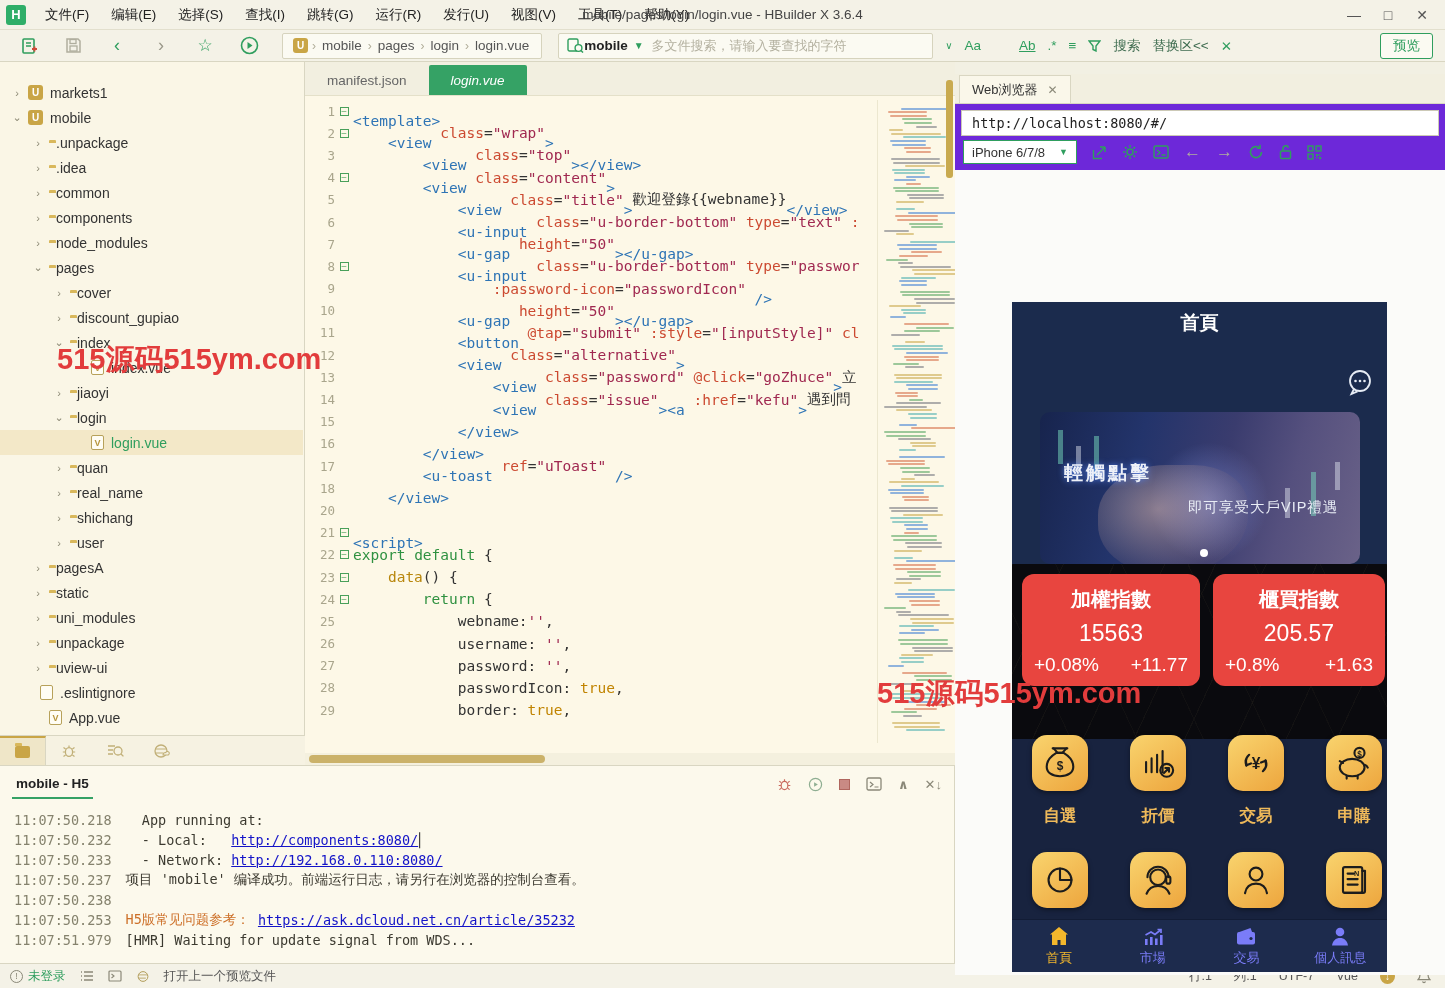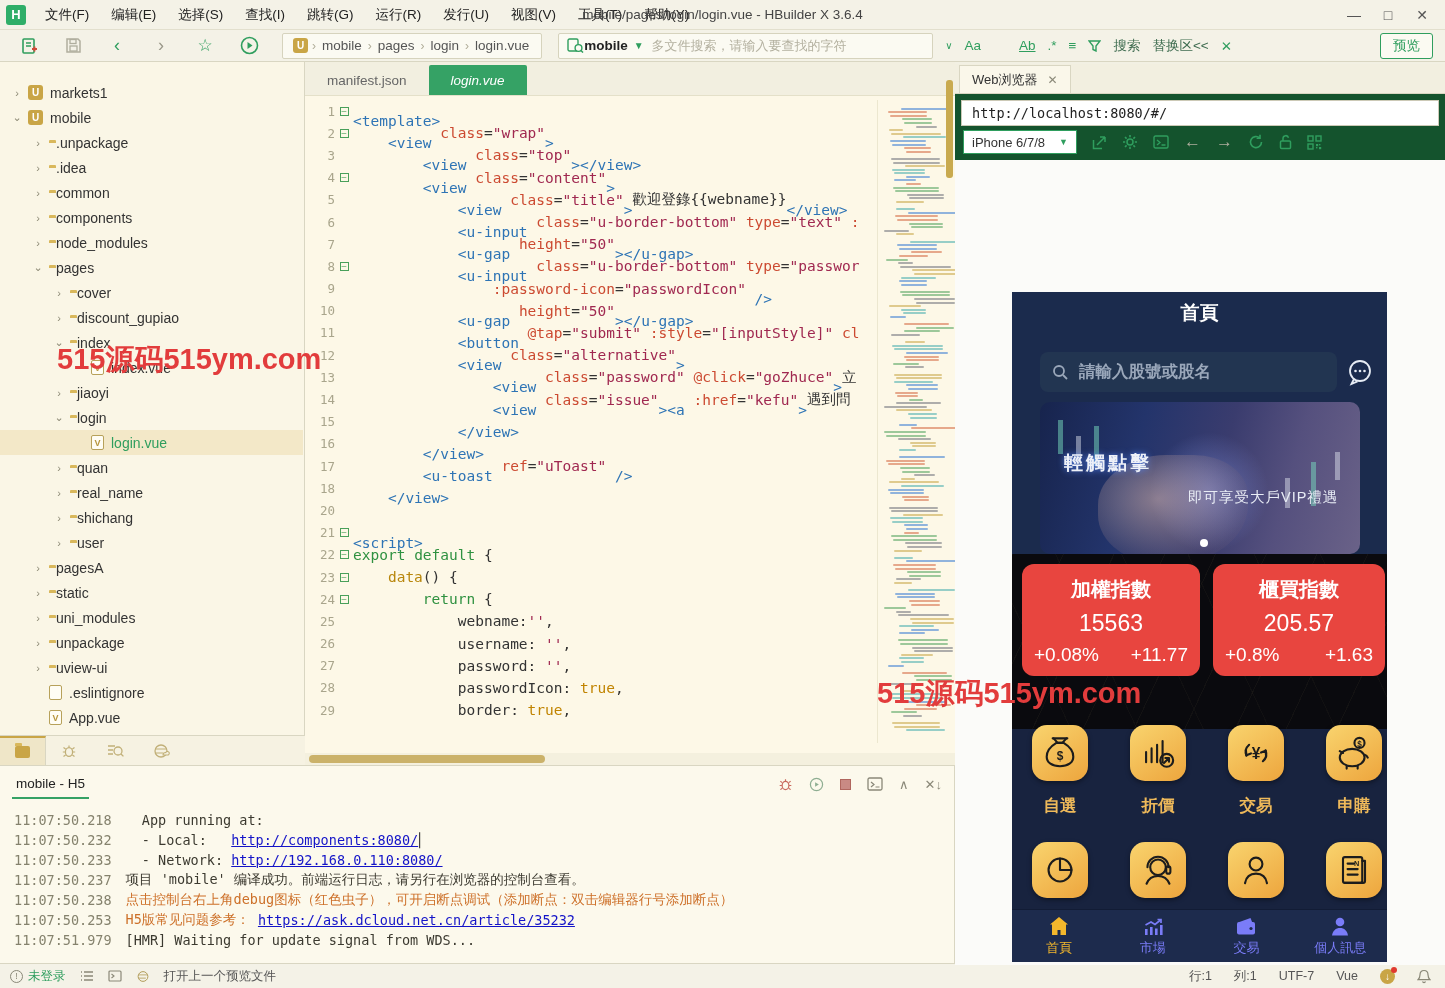--- a/index.html
+++ b/index.html
@@ -65,21 +65,21 @@
   .c-t{color:#2e74b5;margin-top:20px;} .c-a{color:#cc4a31;} .c-s{color:#a02850;} .c-d{color:#333;}
   .c-k{color:#2f9140;} .c-f{color:#b8860b;} .c-b{color:#c18401;}
   #minimap{position:absolute;right:0;top:38px;width:78px;bottom:22px;border-left:1px solid #ece7cf;padding:4px 10px 0 6px;overflow:hidden;}
   .mm-row{height:2px;margin-bottom:1.6px;border-radius:1px;}
   #mm-thumb{position:absolute;right:2px;top:18px;width:7px;height:98px;background:#c9aa4f;border-radius:3px;}
   #hscroll{position:absolute;left:0;bottom:0;width:650px;height:12px;background:#f4f0de;}
   #hscroll .thumb{position:absolute;left:4px;top:2px;width:236px;height:8px;background:#cbb26a;border-radius:4px;}
 
   
   #console{position:absolute;left:0;top:765px;width:955px;height:198px;background:#fcf9ec;border-top:1px solid #d9d6c2;border-right:1px solid #d9d6c2;}
-  #console-head{height:36px;display:flex;align-items:center;padding:8px 12px;}
+  #console-head{height:36px;display:flex;align-items:center;padding:8px 12px;font-weight:bold;}
   #console-tab{font-size:13.5px;color:#222;padding:6px 4px;border-bottom:2px solid #35a265;}
   #console-icons{margin-left:auto;display:flex;align-items:center;gap:16px;font-size:13px;color:#8a8878;}
   #console-icons .red{color:#c96a5e;}
   .stop-sq{width:11px;height:11px;background:#c98a84;border:1px solid #b0665e;display:inline-block;}
   #console-body{padding:8px 0 0 14px;}
   .con-line{font-family:"DejaVu Sans Mono",monospace;font-size:13.5px;height:20px;display:flex;align-items:center;white-space:pre;}
   .con-time{color:#85826d;margin-right:14px;}
   .con-txt{color:#3c3a30;}
   .con-orange{color:#cd7029;}
   .con-link{color:#1414c8;text-decoration:underline;}
@@ -89,21 +89,21 @@
   #statusbar{position:absolute;left:0;top:963px;width:1445px;height:25px;background:#f4f2e7;border-top:1px solid #d9d6c2;display:flex;align-items:center;font-size:12.5px;color:#555;}
   #status-left{display:flex;align-items:center;gap:14px;margin-left:10px;}
   .st-circle{width:13px;height:13px;border:1px solid #8a8878;border-radius:50%;display:inline-flex;align-items:center;justify-content:center;font-size:9px;color:#8a8878;}
   #login-state{color:#2f9e5e;}
   .st-ic{color:#8a8878;font-size:12px;}
   #status-right{margin-left:auto;display:flex;align-items:center;gap:22px;margin-right:14px;}
   #dl-ic{position:relative;width:15px;height:15px;background:#c9a546;border-radius:50%;color:#fff;font-size:10px;display:flex;align-items:center;justify-content:center;}
   #dl-ic:after{content:"";position:absolute;right:-2px;top:-2px;width:6px;height:6px;background:#e0392f;border-radius:50%;}
 
   
-  #rpanel{position:absolute;left:955px;top:64px;width:490px;height:901px;background:#14532d;}
+  #rpanel{position:absolute;left:955px;top:74px;width:490px;height:901px;background:#6d28d9;}
   #rp-tabs{height:30px;background:#f2efe0;display:flex;align-items:flex-end;border-bottom:1px solid #d9d6c2;}
   #rp-tab{height:28px;background:#faf7ea;border:1px solid #d9d6c2;border-bottom:none;display:flex;align-items:center;padding:0 12px;font-size:13px;color:#333;gap:10px;margin-left:4px;}
   #rp-tab .x{color:#8a8878;font-size:12px;}
   #urlbar{margin:6px 6px 0 6px;height:26px;background:#fff;border:1px solid #ccc9b6;display:flex;align-items:center;padding:0 10px;font-size:13.5px;color:#222;}
   #devrow{height:32px;display:flex;align-items:center;padding:0 8px;gap:15px;}
   #device-sel{border:1px solid #2f9e5e;height:24px;display:flex;align-items:center;padding:0 8px;font-size:13px;color:#333;gap:14px;background:#fff;}
   #device-sel .caret{color:#2f9e5e;font-size:9px;}
   .dev-ic{font-size:14px;color:#2f9e5e;display:flex;align-items:center;}
   .dev-ic.gray{color:#b0ae9e;}
   #preview-area{position:absolute;left:0;top:96px;right:0;bottom:0;background:#fbfbf9;}
@@ -357,21 +357,21 @@
         <div class="tr-row" style="padding-left: 31px;">
           <span class="tr-arrow">›</span>
           <span class="tr-ico"><span class="fold-ic"></span></span>
           <span class="tr-label">unpackage</span>
         </div>
         <div class="tr-row" style="padding-left: 31px;">
           <span class="tr-arrow">›</span>
           <span class="tr-ico"><span class="fold-ic"></span></span>
           <span class="tr-label">uview-ui</span>
         </div>
-        <div class="tr-row" style="padding-left: 31px;">
+        <div class="tr-row" style="padding-left: 22px;">
           <span class="tr-arrow"></span>
           <span class="tr-ico">
             <span class="file-ic plain"></span>
           </span>
           <span class="tr-label">.eslintignore</span>
         </div>
         <div class="tr-row" style="padding-left: 31px;">
           <span class="tr-arrow"></span>
           <span class="tr-ico">
             <span class="file-ic">V</span>
@@ -649,21 +649,21 @@
         </span>
         <span>∧</span>
         <span>✕↓</span>
       </div>
     </div>
     <div id="console-body">
         <div class="con-line"><span class="con-time">11:07:50.218</span><span class="con-txt">  App running at:</span></div>
         <div class="con-line"><span class="con-time">11:07:50.232</span><span class="con-txt">  - Local:   </span><span class="con-link">http://components:8080/</span><span class="con-cursor">▏</span></div>
         <div class="con-line"><span class="con-time">11:07:50.233</span><span class="con-txt">  - Network: </span><span class="con-link">http://192.168.0.110:8080/</span></div>
         <div class="con-line"><span class="con-time">11:07:50.237</span><span class="con-txt">项目 'mobile' 编译成功。前端运行日志，请另行在浏览器的控制台查看。</span></div>
-        <div class="con-line"><span class="con-time">11:07:50.238</span><span class="con-orange">点击控制台右上角debug图标（红色虫子），可开启断点调试（添加断点：双击编辑器行号添加断点）</span></div>
+        <div class="con-line"><span class="con-time">11:07:50.238</span></div>
         <div class="con-line"><span class="con-time">11:07:50.253</span><span class="con-orange">H5版常见问题参考： </span><span class="con-link">https://ask.dcloud.net.cn/article/35232</span></div>
         <div class="con-line"><span class="con-time">11:07:51.979</span><span class="con-txt">[HMR] Waiting for update signal from WDS...</span></div>
       </div>
   </div>
 
   <div id="statusbar">
     <div id="status-left">
       <span style="display:flex;align-items:center;gap:5px;">
         <span class="st-circle">!</span>
         <span id="login-state">未登录</span>
@@ -763,27 +763,20 @@
               <rect x="9" y="12" width="1.4" height="1.4"></rect>
             </g>
           </svg>
       </span>
     </div>
 
     <div id="preview-area">
       <div id="phone">
         <div id="ph-header">首頁</div>
 
-        <div id="ph-search">
-          <svg width="17" height="17" viewBox="0 0 17 17">
-              <circle cx="7" cy="7" r="5" fill="none" stroke="#9aa7ba" stroke-width="1.8"></circle>
-              <path d="M11 11l4 4" stroke="#9aa7ba" stroke-width="1.8"></path>
-            </svg>
-          <span class="ph-placeholder">請輸入股號或股名</span>
-        </div>
         <div id="ph-chat">
           <svg width="30" height="30" viewBox="0 0 30 30">
               <circle cx="15" cy="14" r="10" fill="none" stroke="#e7ecf4" stroke-width="1.8"></circle>
               <path d="M9 22l-2.5 5 6-2.6" fill="none" stroke="#e7ecf4" stroke-width="1.8"></path>
               <g fill="#e7ecf4">
                 <circle cx="10.5" cy="14" r="1.3"></circle>
                 <circle cx="15" cy="14" r="1.3"></circle>
                 <circle cx="19.5" cy="14" r="1.3"></circle>
               </g>
             </svg>

